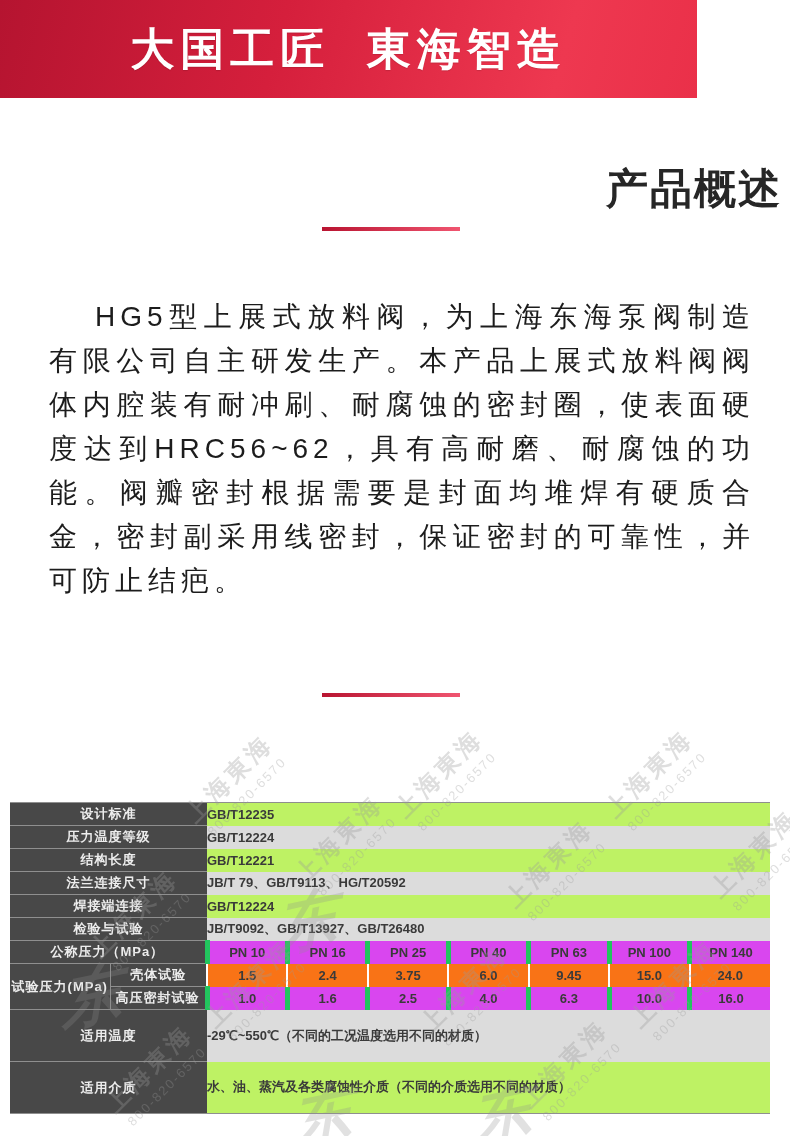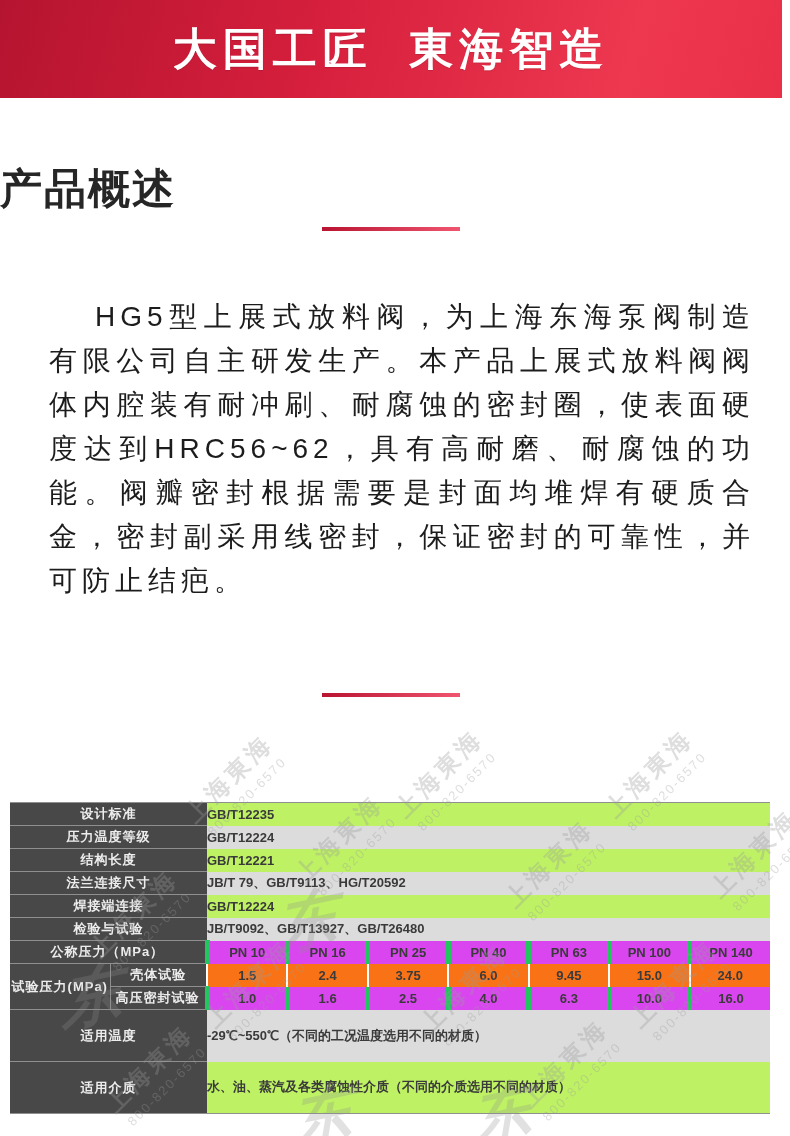--- a/index.html
+++ b/index.html
@@ -2,30 +2,30 @@
 <html><head>
 <meta charset="utf-8">
 <style>
   html,body{margin:0;padding:0;}
   body{
     width:790px;height:1136px;position:relative;overflow:hidden;
     background:#ffffff;font-family:"Liberation Sans",sans-serif;
   }
   
   .banner{
-    position:absolute;top:0;left:0;width:782px;height:98px;
+    position:absolute;top:0;left:0;width:697px;height:98px;
     background:linear-gradient(105deg,#b51430 0%,#d51f3c 40%,#ee3850 80%,#ea3049 100%);
     display:flex;align-items:center;justify-content:center;
   }
   .banner-title{
     color:#ffffff;font-size:44px;font-weight:700;letter-spacing:6px;
     white-space:pre;text-shadow:0 1px 1px rgba(0,0,0,.12);
   }
   
-  .title-block{position:absolute;left:0;width:782px;text-align:left;}
+  .title-block{position:absolute;left:0;width:782px;text-align:right;}
   .tb-overview{top:166px;}
   .tb-standards{top:678px;}
   .section-title{
     font-size:42px;font-weight:700;color:#262626;letter-spacing:2px;
     line-height:46px;margin:0;
   }
   .title-underline{
     width:138px;height:4px;margin:15px auto 0;
     background:linear-gradient(90deg,#b91431,#f05570);
   }

